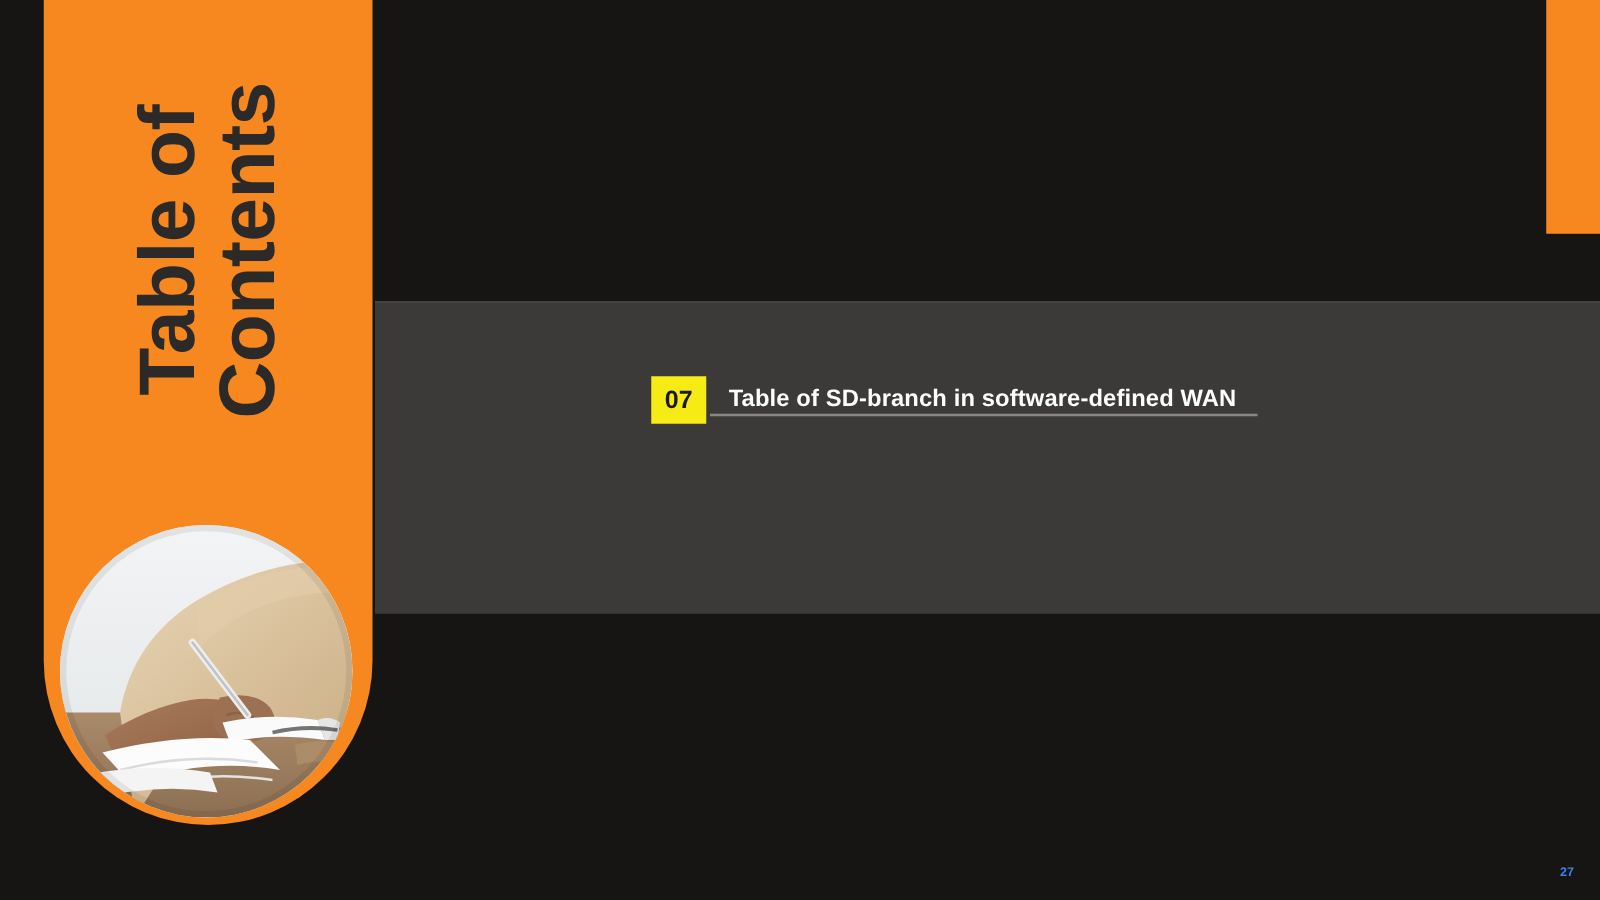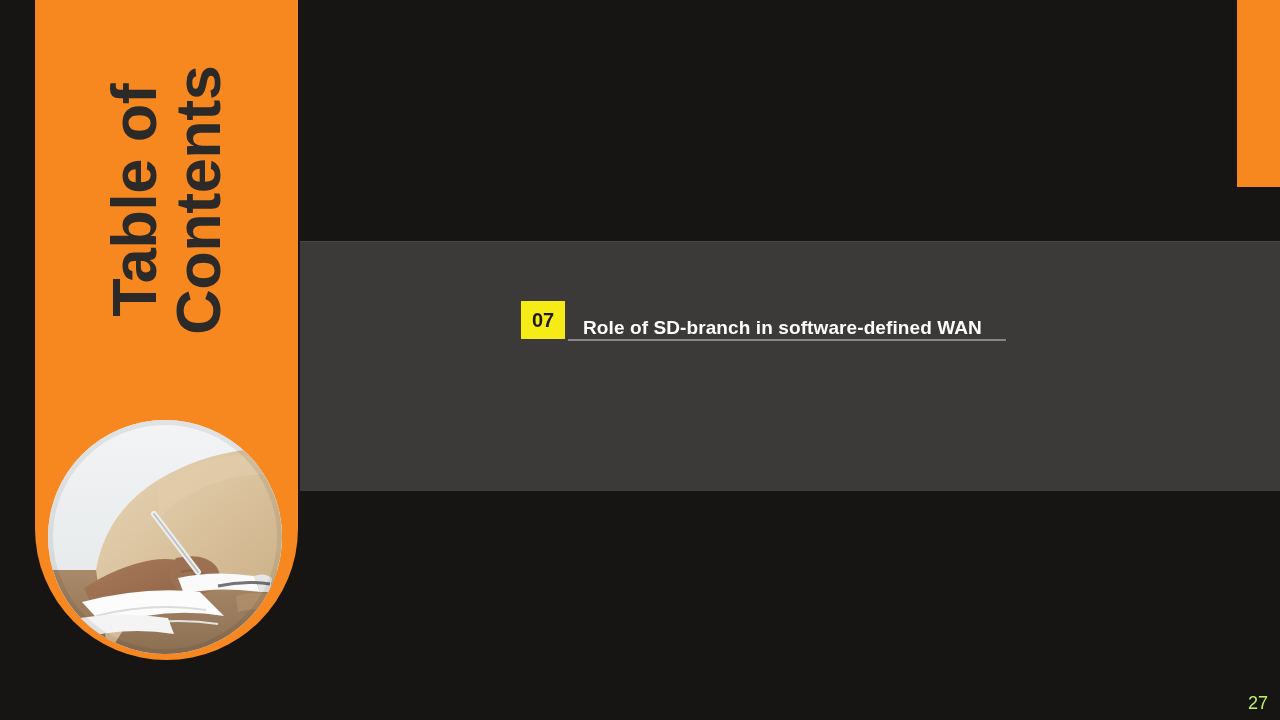--- a/index.html
+++ b/index.html
@@ -106,21 +106,21 @@
     background: #3C3A38;
     border-top: 1px solid #4A4846;
   }
 
   
   .toc-row {
     position: absolute;
     left: 221px;   
     top: 59px;     
     display: flex;
-    align-items: flex-end;
+    align-items: center;
   }
   .toc-number {
     width: 44px;
     height: 38px;
     background: #F6EB14;
     color: #1A1A1A;
     font-weight: bold;
     font-size: 20px;
     display: flex;
     align-items: center;
@@ -148,22 +148,23 @@
     width: 438px;
     height: 2px;
     background: #8A8683;
   }
 
   
   .page-number {
     position: absolute;
     left: 1248px;
     top: 693px;
-    color: #bef264;
-    font-size: 18px;
+    color: #3b82f6;
+    font-size: 10px;
+    font-weight: bold;
   }
 </style>
 </head>
 <body>
 
 <div id="slide">
 
   <div class="accent-block-tr"></div>
 
   <div class="sidebar">
@@ -228,21 +229,21 @@
     </div>
 
   </div>
 
 
   <div class="content-band">
 
     <div class="toc-row">
       <div class="toc-number">07</div>
       <div class="toc-label-wrap">
-        <span class="toc-label">Role of SD-branch in software-defined WAN</span>
+        <span class="toc-label">Table of SD-branch in software-defined WAN</span>
         <span class="toc-underline"></span>
       </div>
     </div>
 
   </div>
 
   <div class="page-number">27</div>
 
 </div>
 

